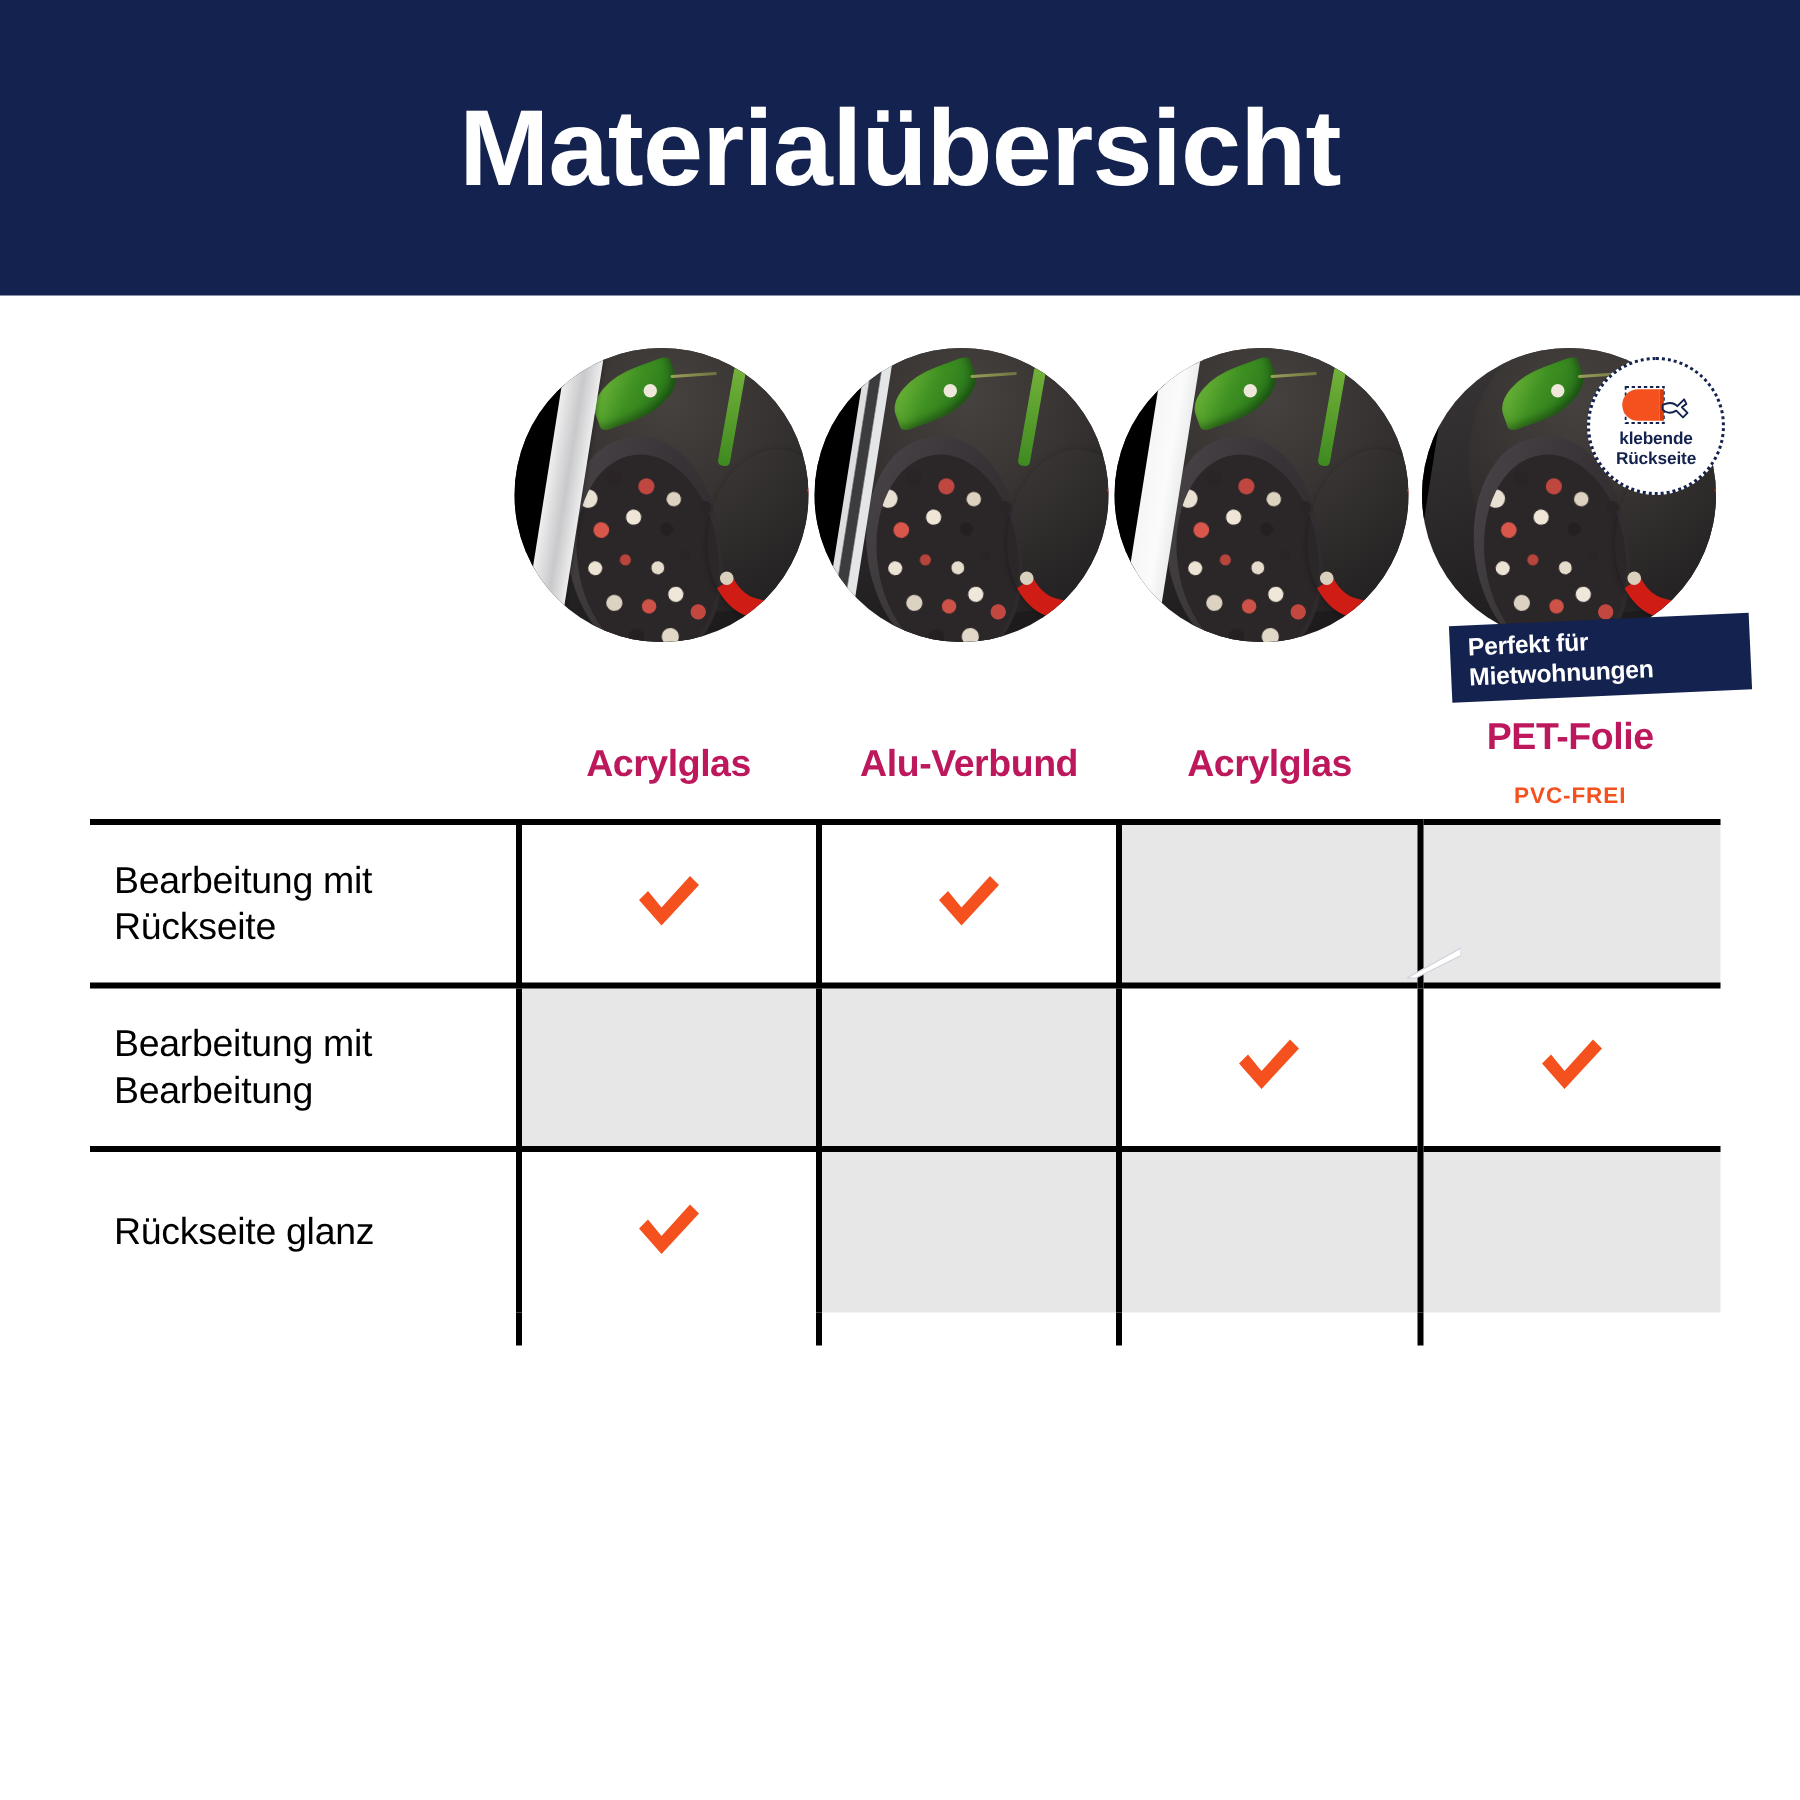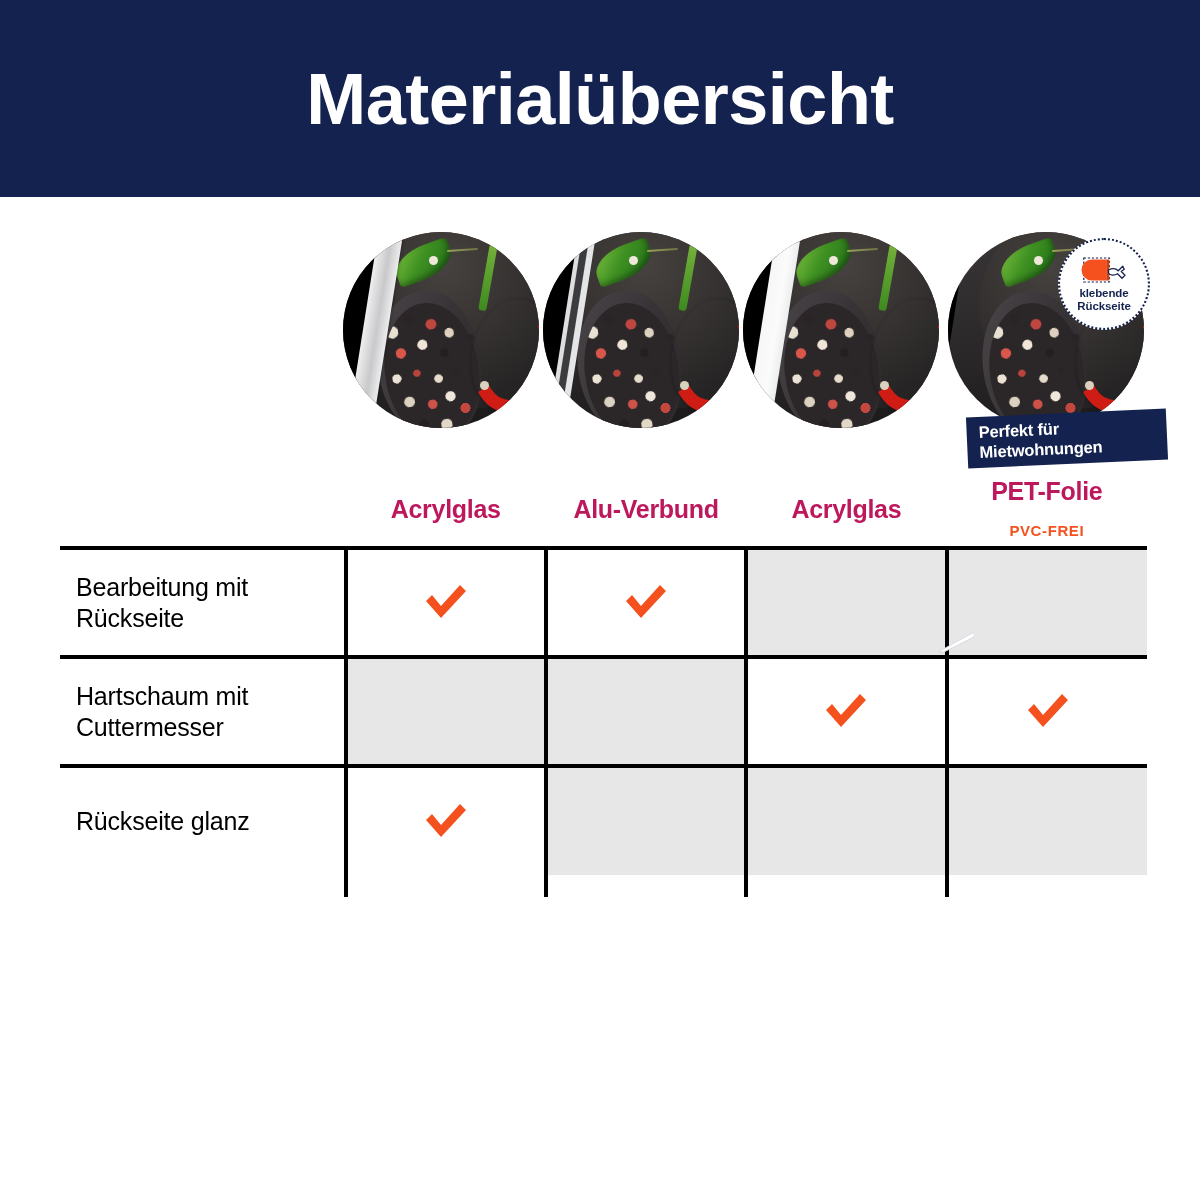--- a/index.html
+++ b/index.html
@@ -453,21 +453,21 @@
         <td class="cell">
           <svg class="check" viewBox="0 0 46 40">
                 <path d="M3 20 L9 14 L18 25 L37 4 L43 10 L18 37 Z" fill="#f4511e"></path>
               </svg>
         </td>
         <td class="cell off"></td>
         <td class="cell off"></td>
       </tr>
 
       <tr class="body-row">
-        <td class="lbl">Hartschaum mit Cuttermesser</td>
+        <td class="lbl">Bearbeitung mit Bearbeitung</td>
         <td class="cell off"></td>
         <td class="cell off"></td>
         <td class="cell">
           <svg class="check" viewBox="0 0 46 40">
                 <path d="M3 20 L9 14 L18 25 L37 4 L43 10 L18 37 Z" fill="#f4511e"></path>
               </svg>
         </td>
         <td class="cell">
           <svg class="check" viewBox="0 0 46 40">
                 <path d="M3 20 L9 14 L18 25 L37 4 L43 10 L18 37 Z" fill="#f4511e"></path>

